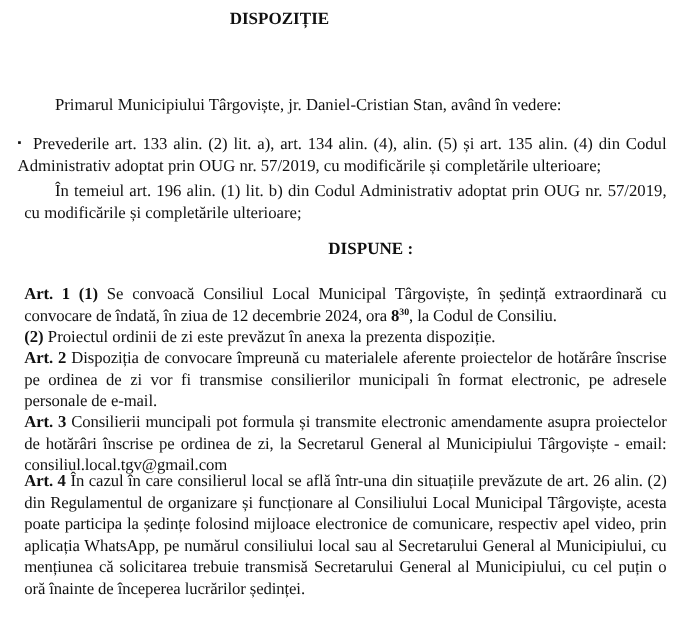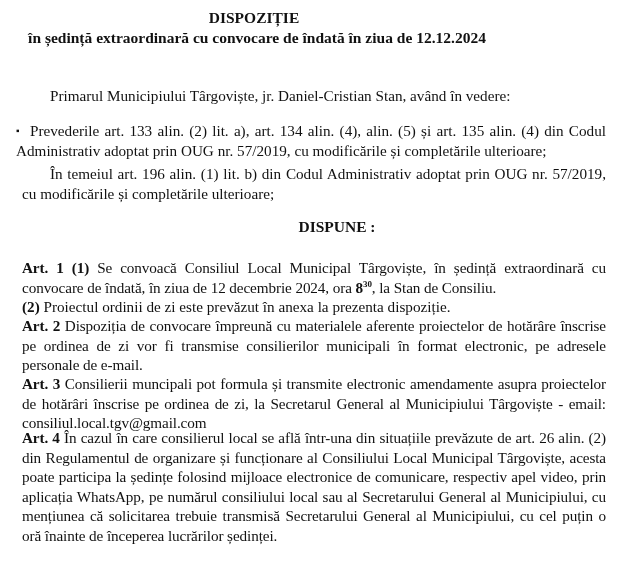--- a/index.html
+++ b/index.html
@@ -24,41 +24,40 @@
     }
     b { font-weight: bold; }
     sup { font-size: 9px; vertical-align: 6px; line-height: 0; font-weight: bold; }
     .art-body { letter-spacing: -0.1px; }
   </style>
 </head>
 <body>
 
 <div class="title-block">
   <div class="line l1">DISPOZIȚIE</div>
-  <div class="line l3">în ședință extraordinară cu convocare de îndată în ziua de 12.12.2024</div>
 </div>
 
 <div class="para indent" style="top:86px;">
   <span>Primarul Municipiului Târgoviște, jr. Daniel-Cristian Stan, având în vedere:</span>
 </div>
 
 <div class="para just" style="top:121px; left:16px; width:590px;">
   <span class="bullet">▪</span><span>Prevederile art. 133 alin. (2) lit. a), art. 134 alin. (4), alin. (5) și art. 135 alin. (4) din Codul Administrativ adoptat prin OUG nr. 57/2019, cu modificările și completările ulterioare;</span>
 </div>
 
 <div class="para just indent" style="top:164px;">
   <span>În temeiul art. 196 alin. (1) lit. b) din Codul Administrativ adoptat prin OUG nr. 57/2019, cu modificările și completările ulterioare;</span>
 </div>
 
 <div class="section-heading">DISPUNE :</div>
 
 <div class="para just art-body" style="top:258px;">
   <b>Art. 1</b>
   <b>(1)</b>
-  <span>Se convoacă Consiliul Local Municipal Târgoviște, în ședință extraordinară cu convocare de îndată, în ziua de 12 decembrie 2024, ora </span><b>8</b><sup>30</sup><span>, la Stan de Consiliu.</span>
+  <span>Se convoacă Consiliul Local Municipal Târgoviște, în ședință extraordinară cu convocare de îndată, în ziua de 12 decembrie 2024, ora </span><b>8</b><sup>30</sup><span>, la Codul de Consiliu.</span>
 </div>
 
 <div class="para" style="top:297px;">
   <b>(2)</b>
   <span>Proiectul ordinii de zi este prevăzut în anexa la prezenta dispoziție.</span>
 </div>
 
 <div class="para just art-body" style="top:316px;">
   <b>Art. 2</b>
   <span>Dispoziția de convocare împreună cu materialele aferente proiectelor de hotărâre înscrise pe ordinea de zi vor fi transmise consilierilor municipali în format electronic, pe adresele personale de e-mail.</span>

